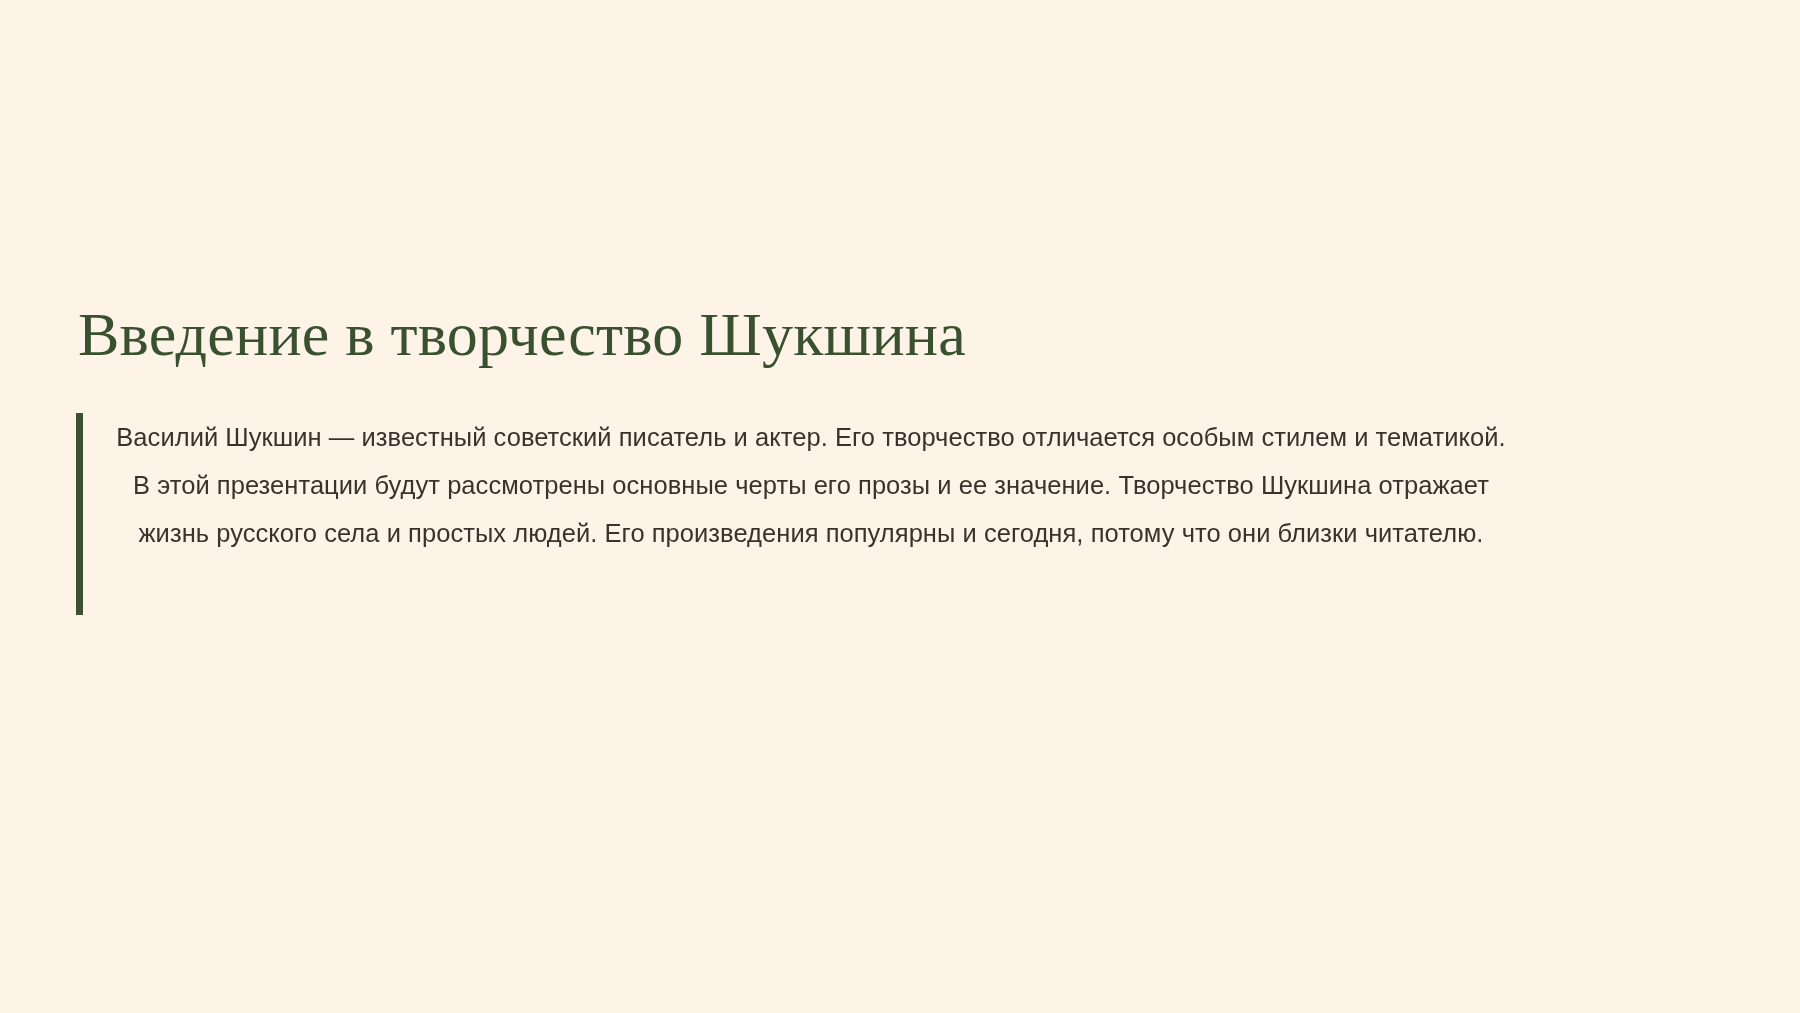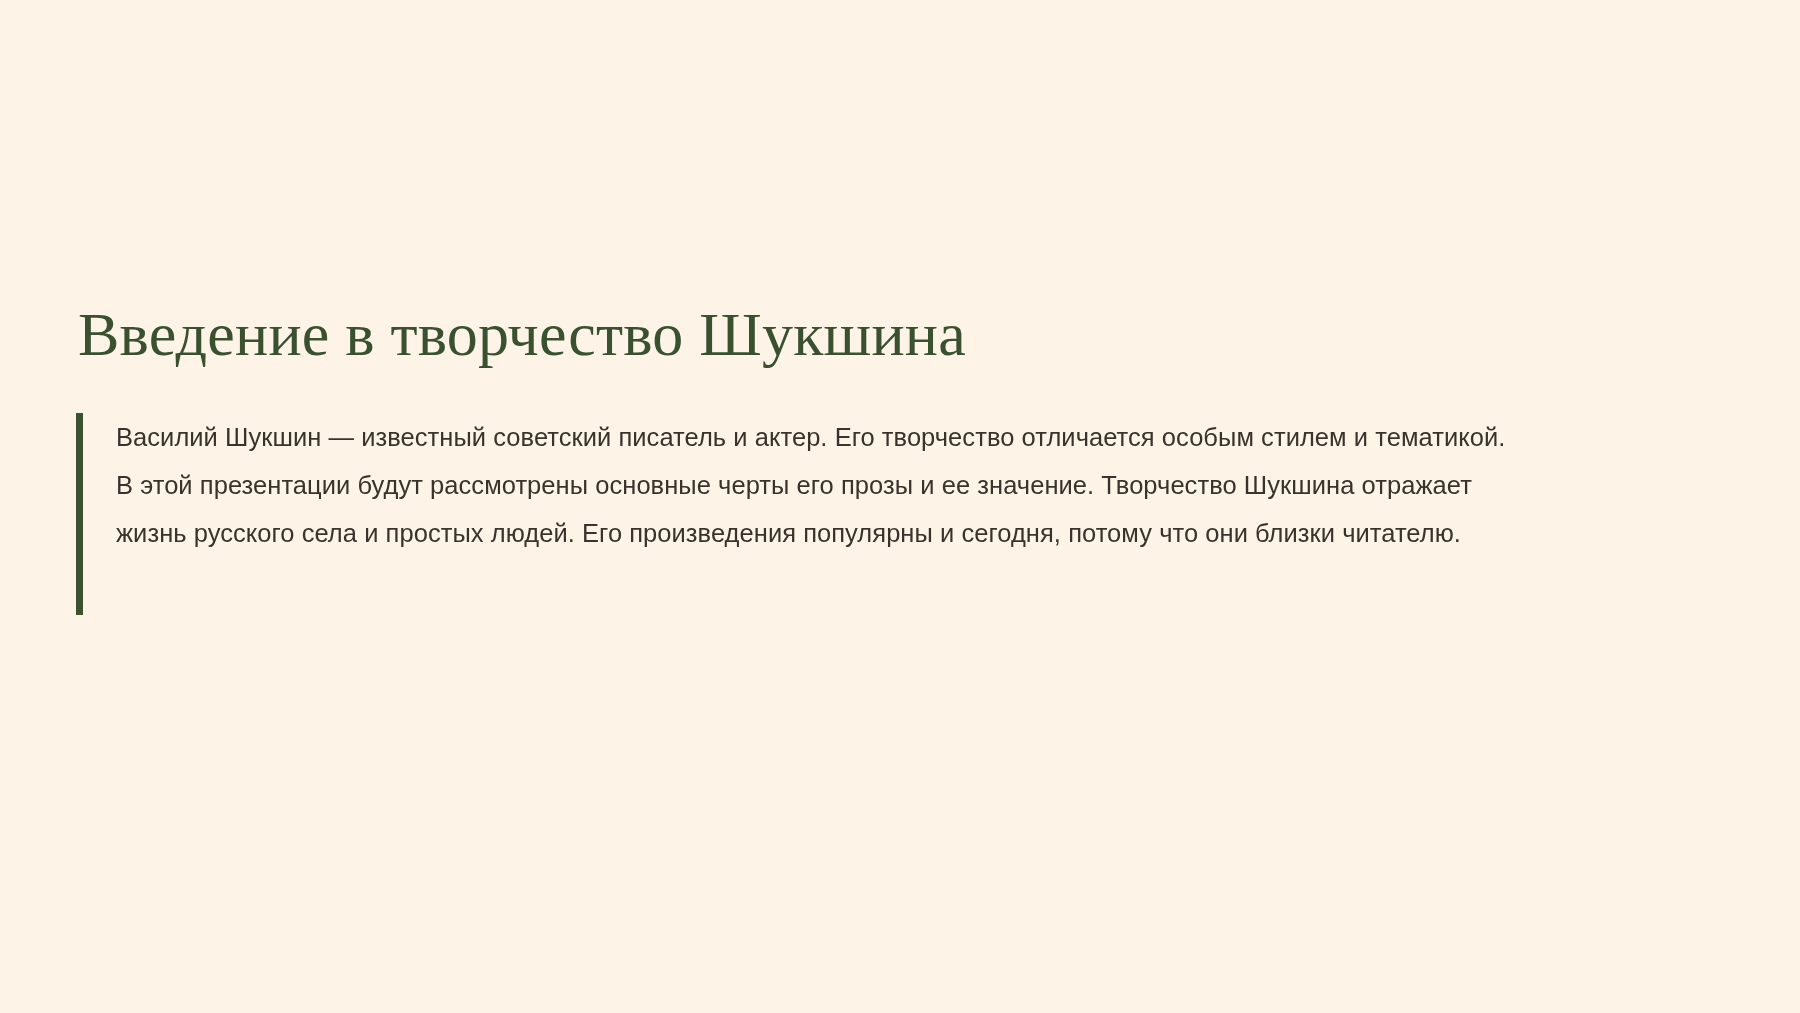--- a/index.html
+++ b/index.html
@@ -64,21 +64,21 @@
 
   #body-text {
     font-family: "Liberation Sans", sans-serif;
     font-size: 25.5px;
     line-height: 48px;
     font-weight: 400;
     color: #3a322c;
     margin: 0;
     max-width: 1390px;
     letter-spacing: 0.05px;
-    text-align: left;
+    text-align: center;
   }
 </style>
 </head>
 <body>
 
 <div id="slide">
 
   <div id="content">
 
     <h1 id="slide-title">Введение в творчество Шукшина</h1>

